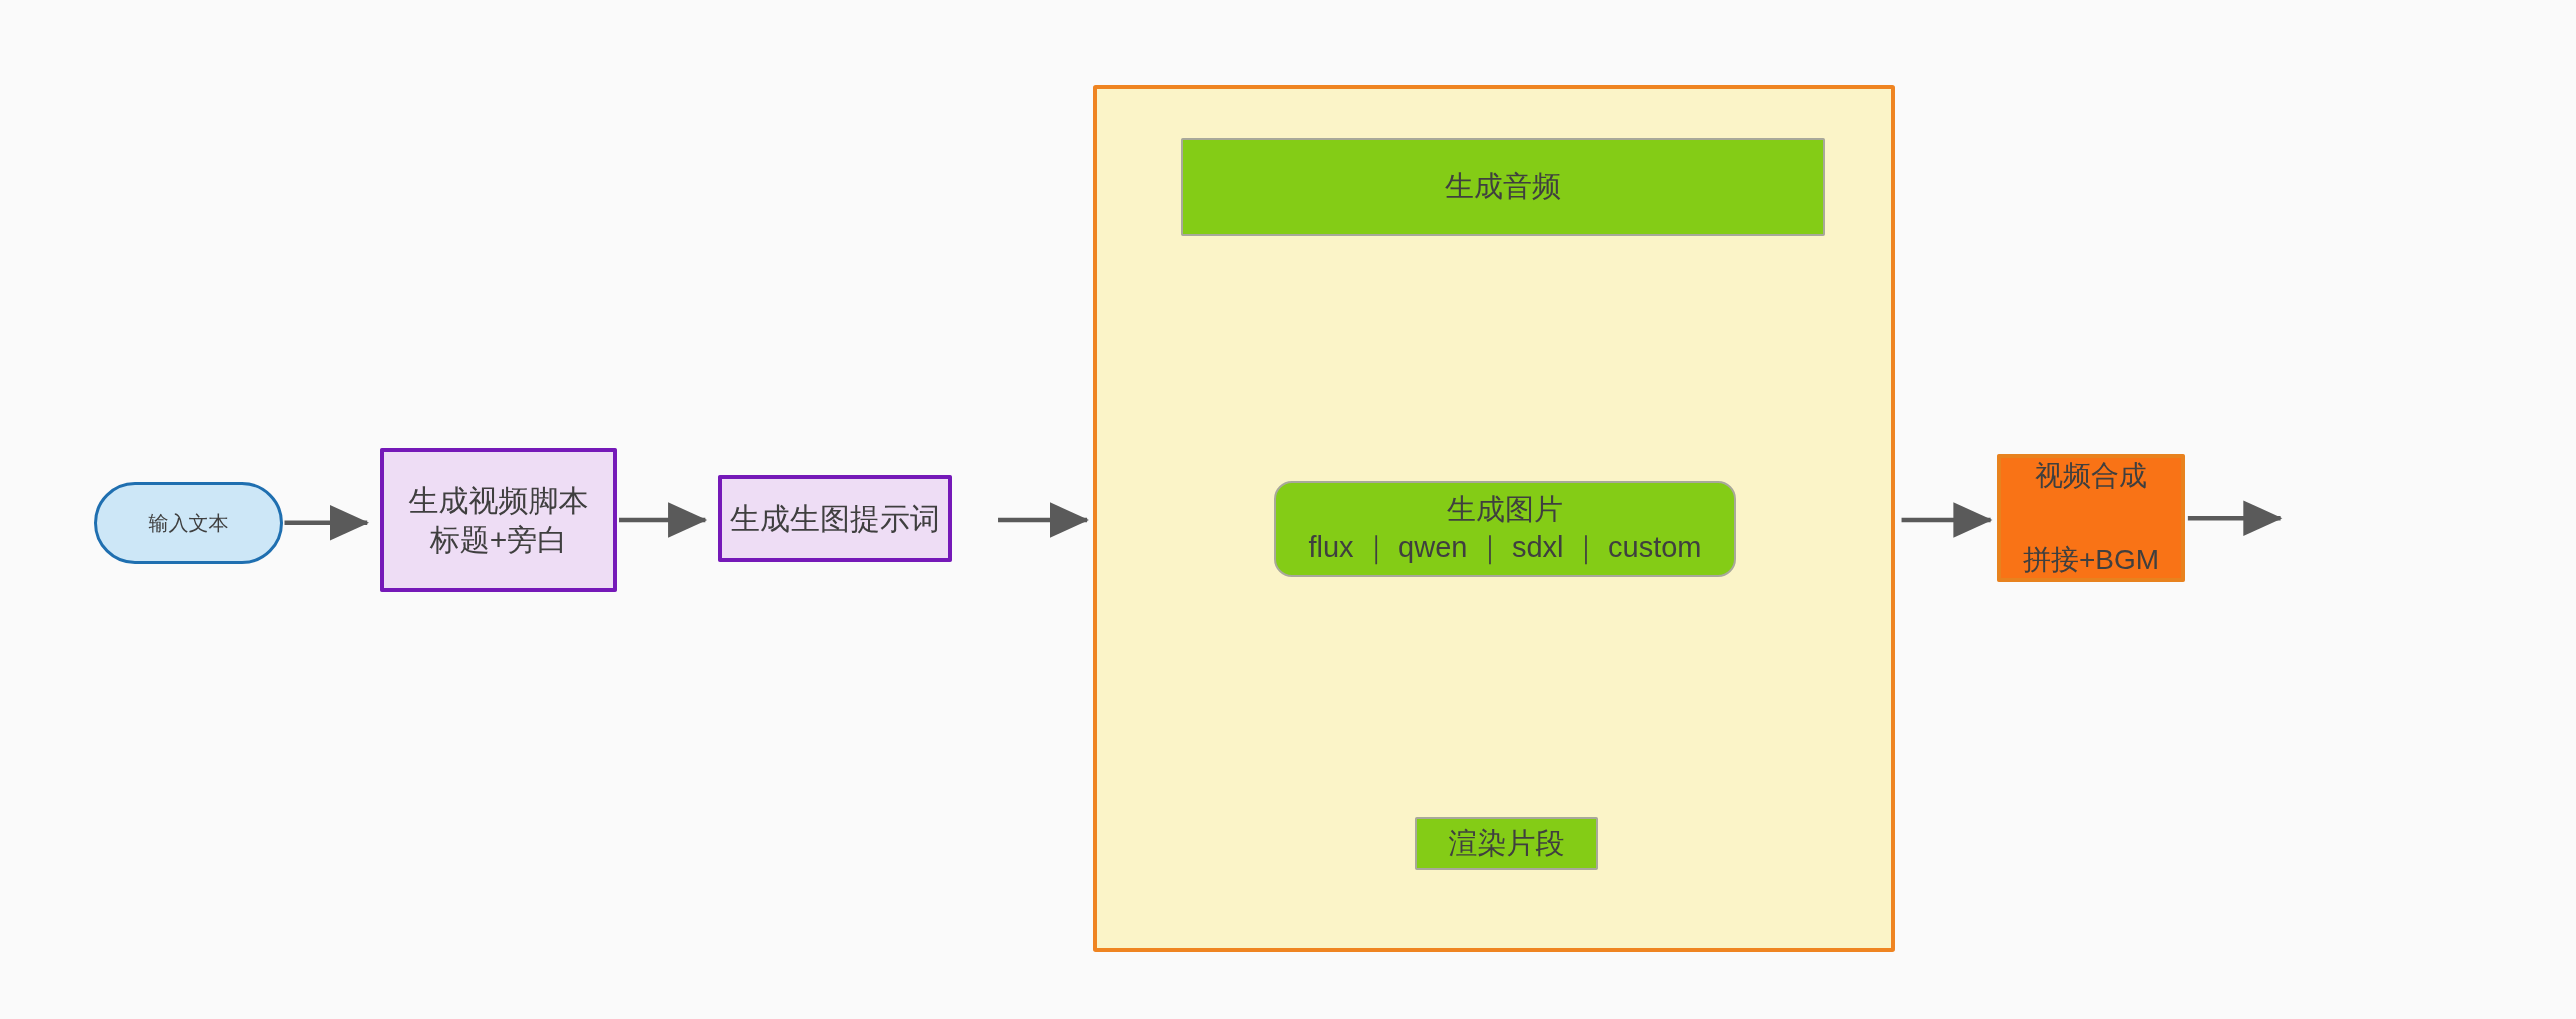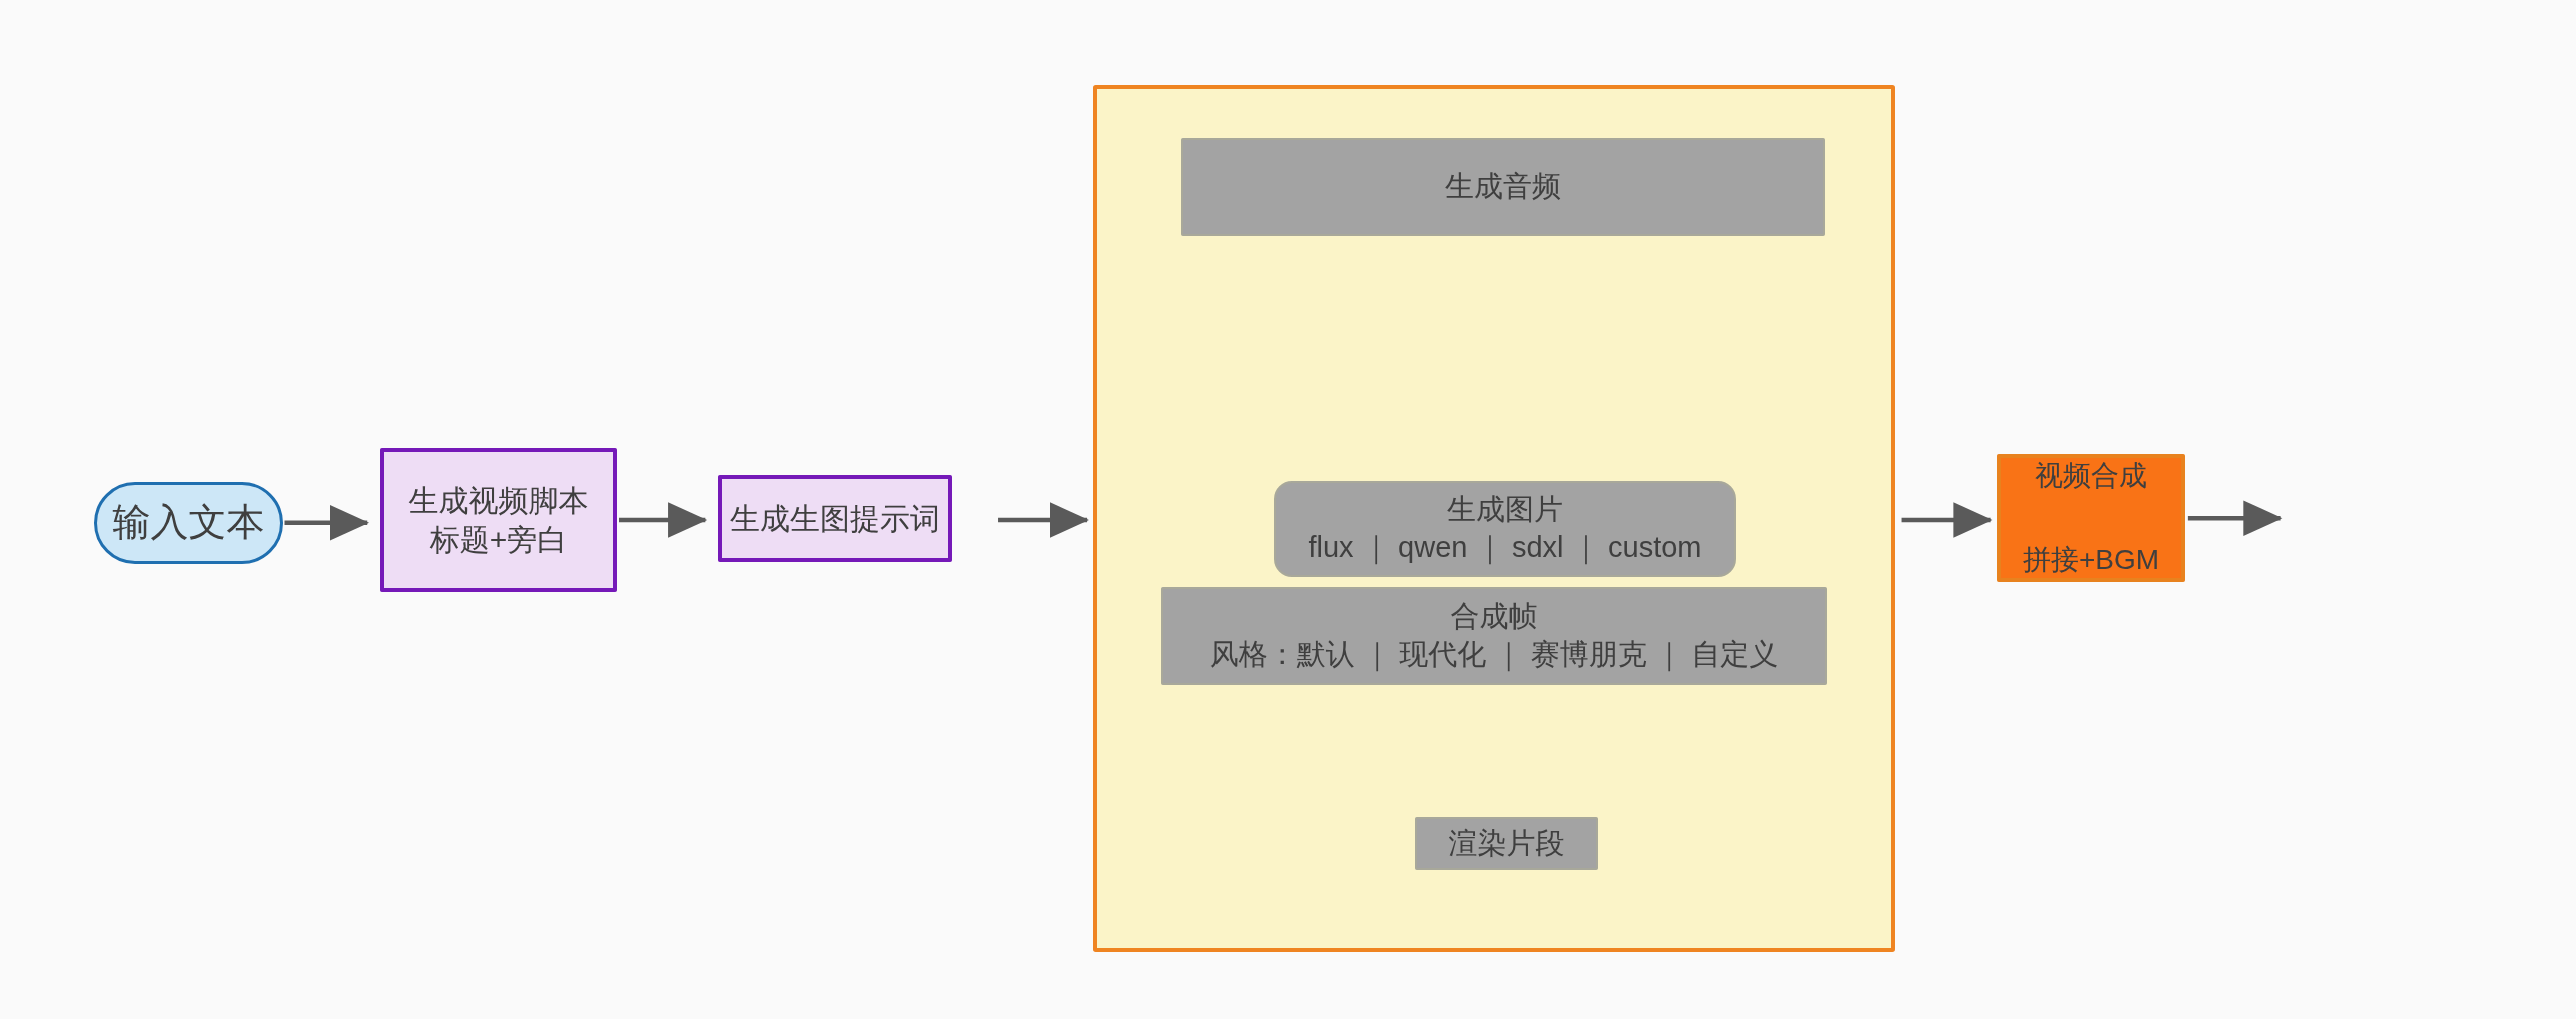--- a/index.html
+++ b/index.html
@@ -37,21 +37,21 @@
     line-height: 1.30;
     white-space: nowrap;
   }
   .node .ln { display: block; }
 
   
   .stadium {
     background: #cde7f7;
     border: 3.6px solid #1f6fb0;
     border-radius: 908px;
-    font-size: 38px;
+    font-size: 20px;
   }
 
   
   .purple {
     background: #eeddf5;
     border: 4.5px solid #7519b8;
     border-radius: 1.8px;
     font-size: 30px;
   }
 
@@ -68,21 +68,21 @@
   .subgraph {
     position: absolute;
     box-sizing: border-box;
     background: #fbf4c8;
     border: 4.5px solid #ef8421;
     border-radius: 2.7px;
   }
 
   
   .plain {
-    background: #a3a3a3;
+    background: #84cc16;
     border: 2.7px solid #a8a89a;
     border-radius: 1.8px;
     font-size: 29px;
   }
 
   
   #node-input        { left: 94px;  top: 482px; width: 189px; height: 82px; }
   #node-script       { left: 380px;  top: 448px; width: 237px; height: 144px; }
   #node-prompt       { left: 718px;  top: 475px; width: 234px; height: 87px; }
   #node-compose      { left: 1997px; top: 454px; width: 188px; height: 128px; }
@@ -128,24 +128,20 @@
 
     <div class="node plain" id="node-audio" style="left:84px; top:49px;">
       <span class="ln">生成音频</span>
     </div>
 
     <div class="node plain" id="node-image" style="left:177px; top:392px;border-radius:18px;">
       <span class="ln">生成图片</span>
       <span class="ln">flux ｜ qwen ｜ sdxl ｜ custom</span>
     </div>
 
-    <div class="node plain" id="node-frame" style="left:64px; top:498px;">
-      <span class="ln">合成帧</span>
-      <span class="ln">风格：默认 ｜ 现代化 ｜ 赛博朋克 ｜ 自定义</span>
-    </div>
 
     <div class="node plain" id="node-render" style="left:318px; top:728px;">
       <span class="ln">渲染片段</span>
     </div>
 
   </div>
 
   <div class="node stadium" id="node-input">
     <span class="ln">输入文本</span>
   </div>

